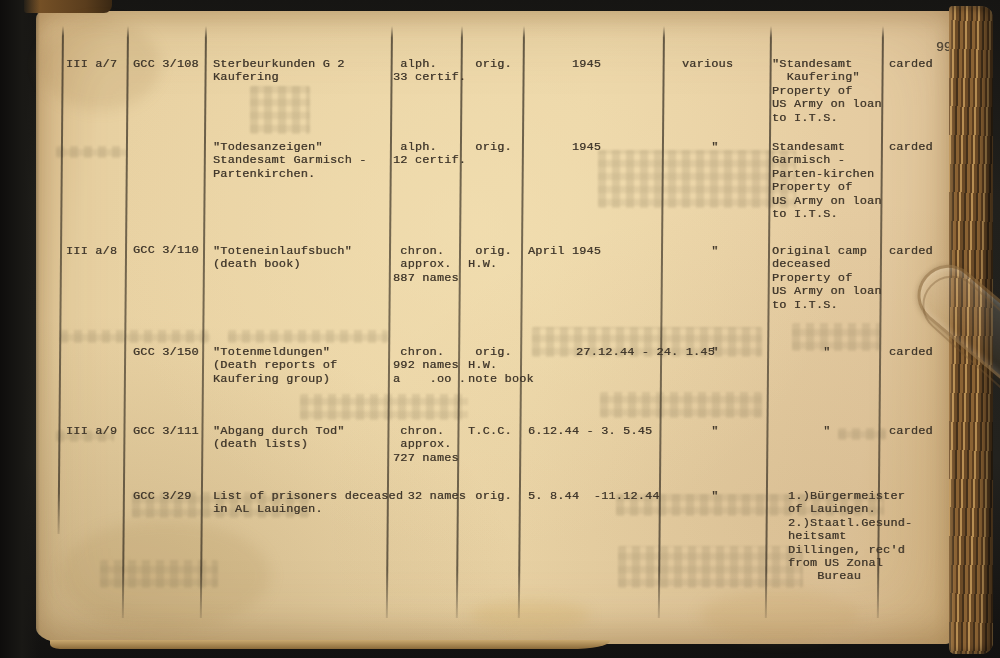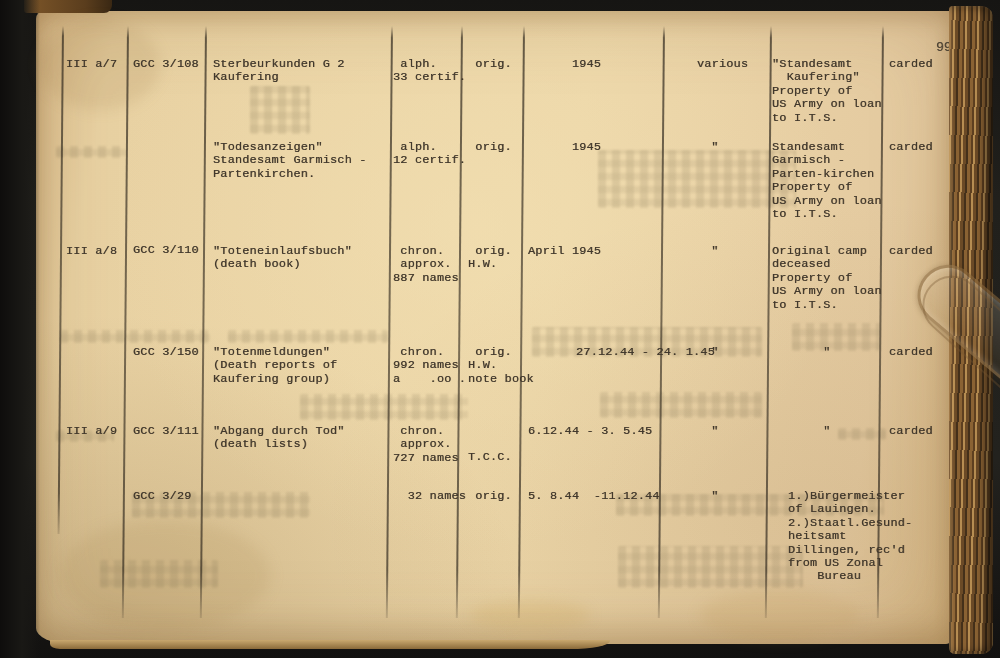--- a/index.html
+++ b/index.html
@@ -119,21 +119,21 @@
   <div class="pagenum">99</div>
 
   <div class="cell" style="left:66px;top:58px;">III a/7</div>
   <div class="cell" style="left:133px;top:58px;">GCC 3/108</div>
   <div class="cell" style="left:213px;top:58px;">Sterbeurkunden G 2
 Kaufering</div>
   <div class="cell" style="left:393px;top:58px;"> alph.
 33 certif.</div>
   <div class="cell" style="left:468px;top:58px;"> orig.</div>
   <div class="cell" style="left:528px;top:58px;">      1945</div>
-  <div class="cell" style="left:682px;top:58px;margin-left:15px;">various</div>
+  <div class="cell" style="left:682px;top:58px;">various</div>
   <div class="cell" style="left:772px;top:58px;">"Standesamt
   Kaufering"
 Property of
 US Army on loan
 to I.T.S.</div>
   <div class="cell" style="left:889px;top:58px;">carded</div>
 
   <div class="cell" style="left:213px;top:141px;">"Todesanzeigen"
 Standesamt Garmisch -
 Partenkirchen.</div>
@@ -183,27 +183,29 @@
   <div class="cell" style="left:772px;top:346px;">       "</div>
   <div class="cell" style="left:889px;top:346px;">carded</div>
 
   <div class="cell" style="left:66px;top:425px;">III a/9</div>
   <div class="cell" style="left:133px;top:425px;">GCC 3/111</div>
   <div class="cell" style="left:213px;top:425px;">"Abgang durch Tod"
 (death lists)</div>
   <div class="cell" style="left:393px;top:425px;"> chron.
  approx.
 727 names</div>
-  <div class="cell" style="left:468px;top:425px;margin-top:26px;">T.C.C.</div>
+  <div class="cell" style="left:468px;top:425px;">T.C.C.</div>
   <div class="cell" style="left:528px;top:425px;">6.12.44 - 3. 5.45</div>
   <div class="cell" style="left:682px;top:425px;">    "</div>
   <div class="cell" style="left:772px;top:425px;">       "</div>
   <div class="cell" style="left:889px;top:425px;">carded</div>
 
   <div class="cell" style="left:133px;top:490px;">GCC 3/29</div>
+  <div class="cell" style="left:213px;top:490px;">List of prisoners deceased
+in AL Lauingen.</div>
   <div class="cell" style="left:393px;top:490px;">  32 names</div>
   <div class="cell" style="left:468px;top:490px;"> orig.</div>
   <div class="cell" style="left:528px;top:490px;">5. 8.44  -11.12.44</div>
   <div class="cell" style="left:682px;top:490px;">    "</div>
   <div class="cell" style="left:768px;top:490px;padding-left:20px;">1.)Bürgermeister
 of Lauingen.
 2.)Staatl.Gesund-
 heitsamt
 Dillingen, rec'd
 from US Zonal

